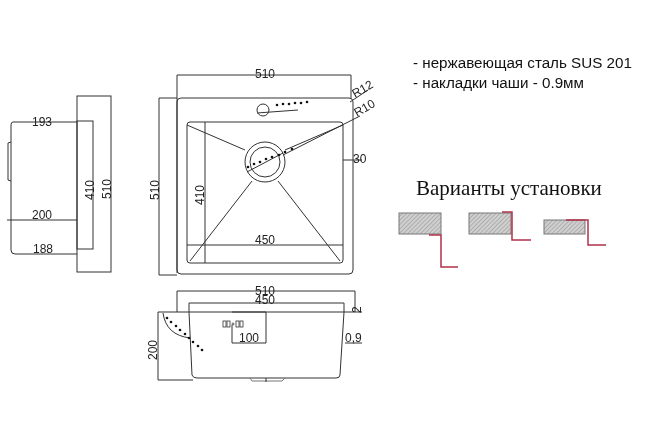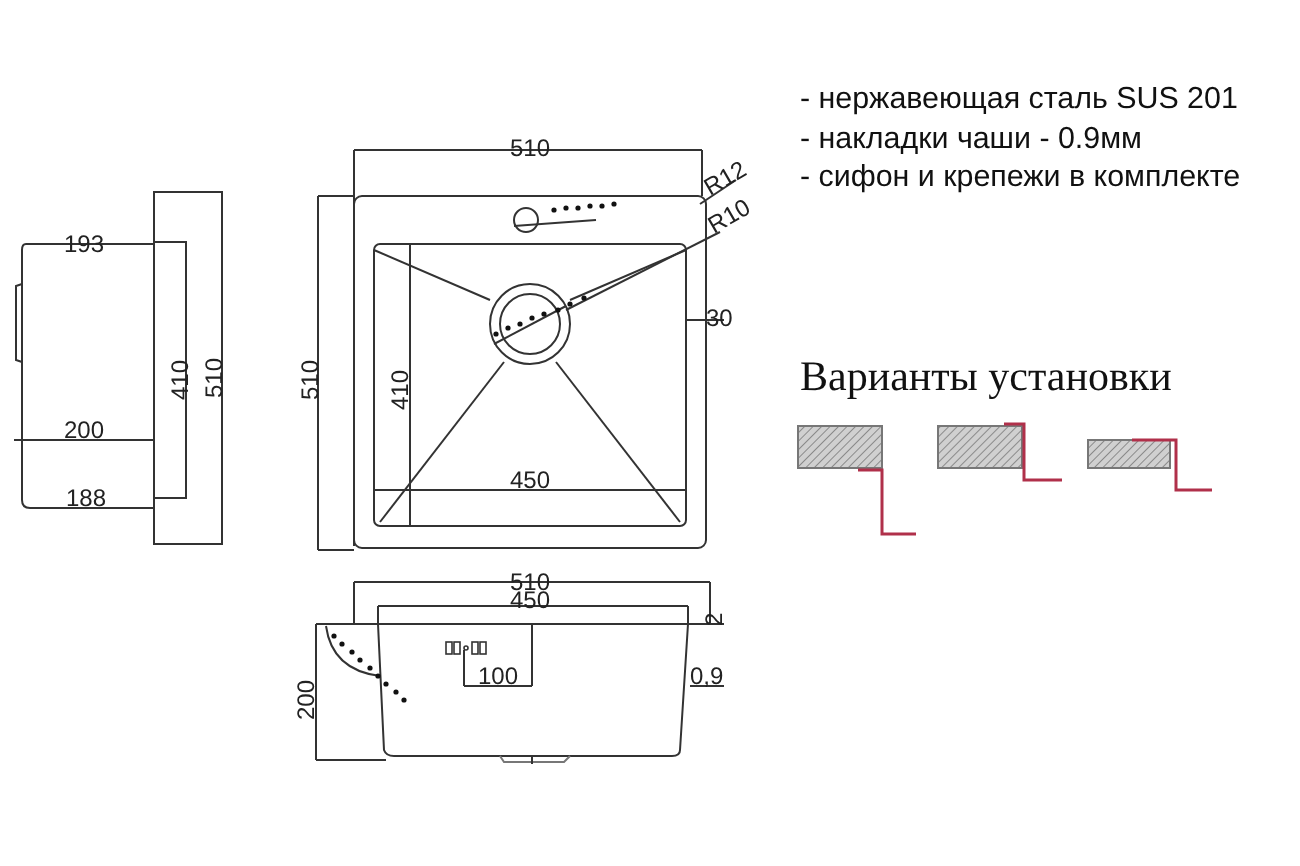--- a/index.html
+++ b/index.html
@@ -1,21 +1,21 @@
 <!DOCTYPE html>
 <html><head>
 <meta charset="utf-8">
 <style>
   html, body { margin:0; padding:0; background:#ffffff; }
   body { width:650px; height:433px; position:relative; overflow:hidden; font-family:"Liberation Sans", sans-serif; }
   svg { position:absolute; left:0; top:0; }
   .dim { font-family:"Liberation Sans", sans-serif; font-size:12px; fill:#222; }
-  .spec-list { position:absolute; left:396px; top:36px; margin:4px; padding:0; list-style:none; font-family:"Liberation Sans", sans-serif; font-size:15.2px; line-height:19.5px; color:#111; }
+  .spec-list { position:absolute; left:396px; top:36px; margin:17px; padding:0; list-style:none; font-family:"Liberation Sans", sans-serif; font-size:15.2px; line-height:19.5px; color:#111; }
   .spec-list li { white-space:nowrap; }
-  .install-title { position:absolute; left:400px; top:176px; font-family:"Liberation Serif", serif; font-size:21px; color:#111; white-space:nowrap; }
+  .install-title { position:absolute; left:416px; top:176px; font-family:"Liberation Serif", serif; font-size:21px; color:#111; white-space:nowrap; }
 </style>
 </head>
 <body>
 
 <svg width="650" height="433" viewBox="0 0 650 433">
   <defs>
     <pattern id="hatch" width="3" height="3" patternUnits="userSpaceOnUse" patternTransform="rotate(45)">
       <rect width="3" height="3" fill="#d0d0d0"></rect>
       <line x1="0" y1="0" x2="0" y2="3" stroke="#8a8a8a" stroke-width="1"></line>
     </pattern>
@@ -137,16 +137,15 @@
   </g>
   <g>
     <rect x="544" y="220" width="41" height="14" fill="url(#hatch)" stroke="#777" stroke-width="1"></rect>
     <path d="M566 220 L588 220 L588 245 L606 245" stroke="#b0304a" stroke-width="1.5" fill="none"></path>
   </g>
 </svg>
 
 <ul class="spec-list">
   <li>- нержавеющая сталь SUS 201</li>
   <li>- накладки чаши - 0.9мм</li>
-  <li>- сифон и крепежи в комплекте</li>
 </ul>
 
 <div class="install-title">Варианты установки</div>
 
 </body></html>

